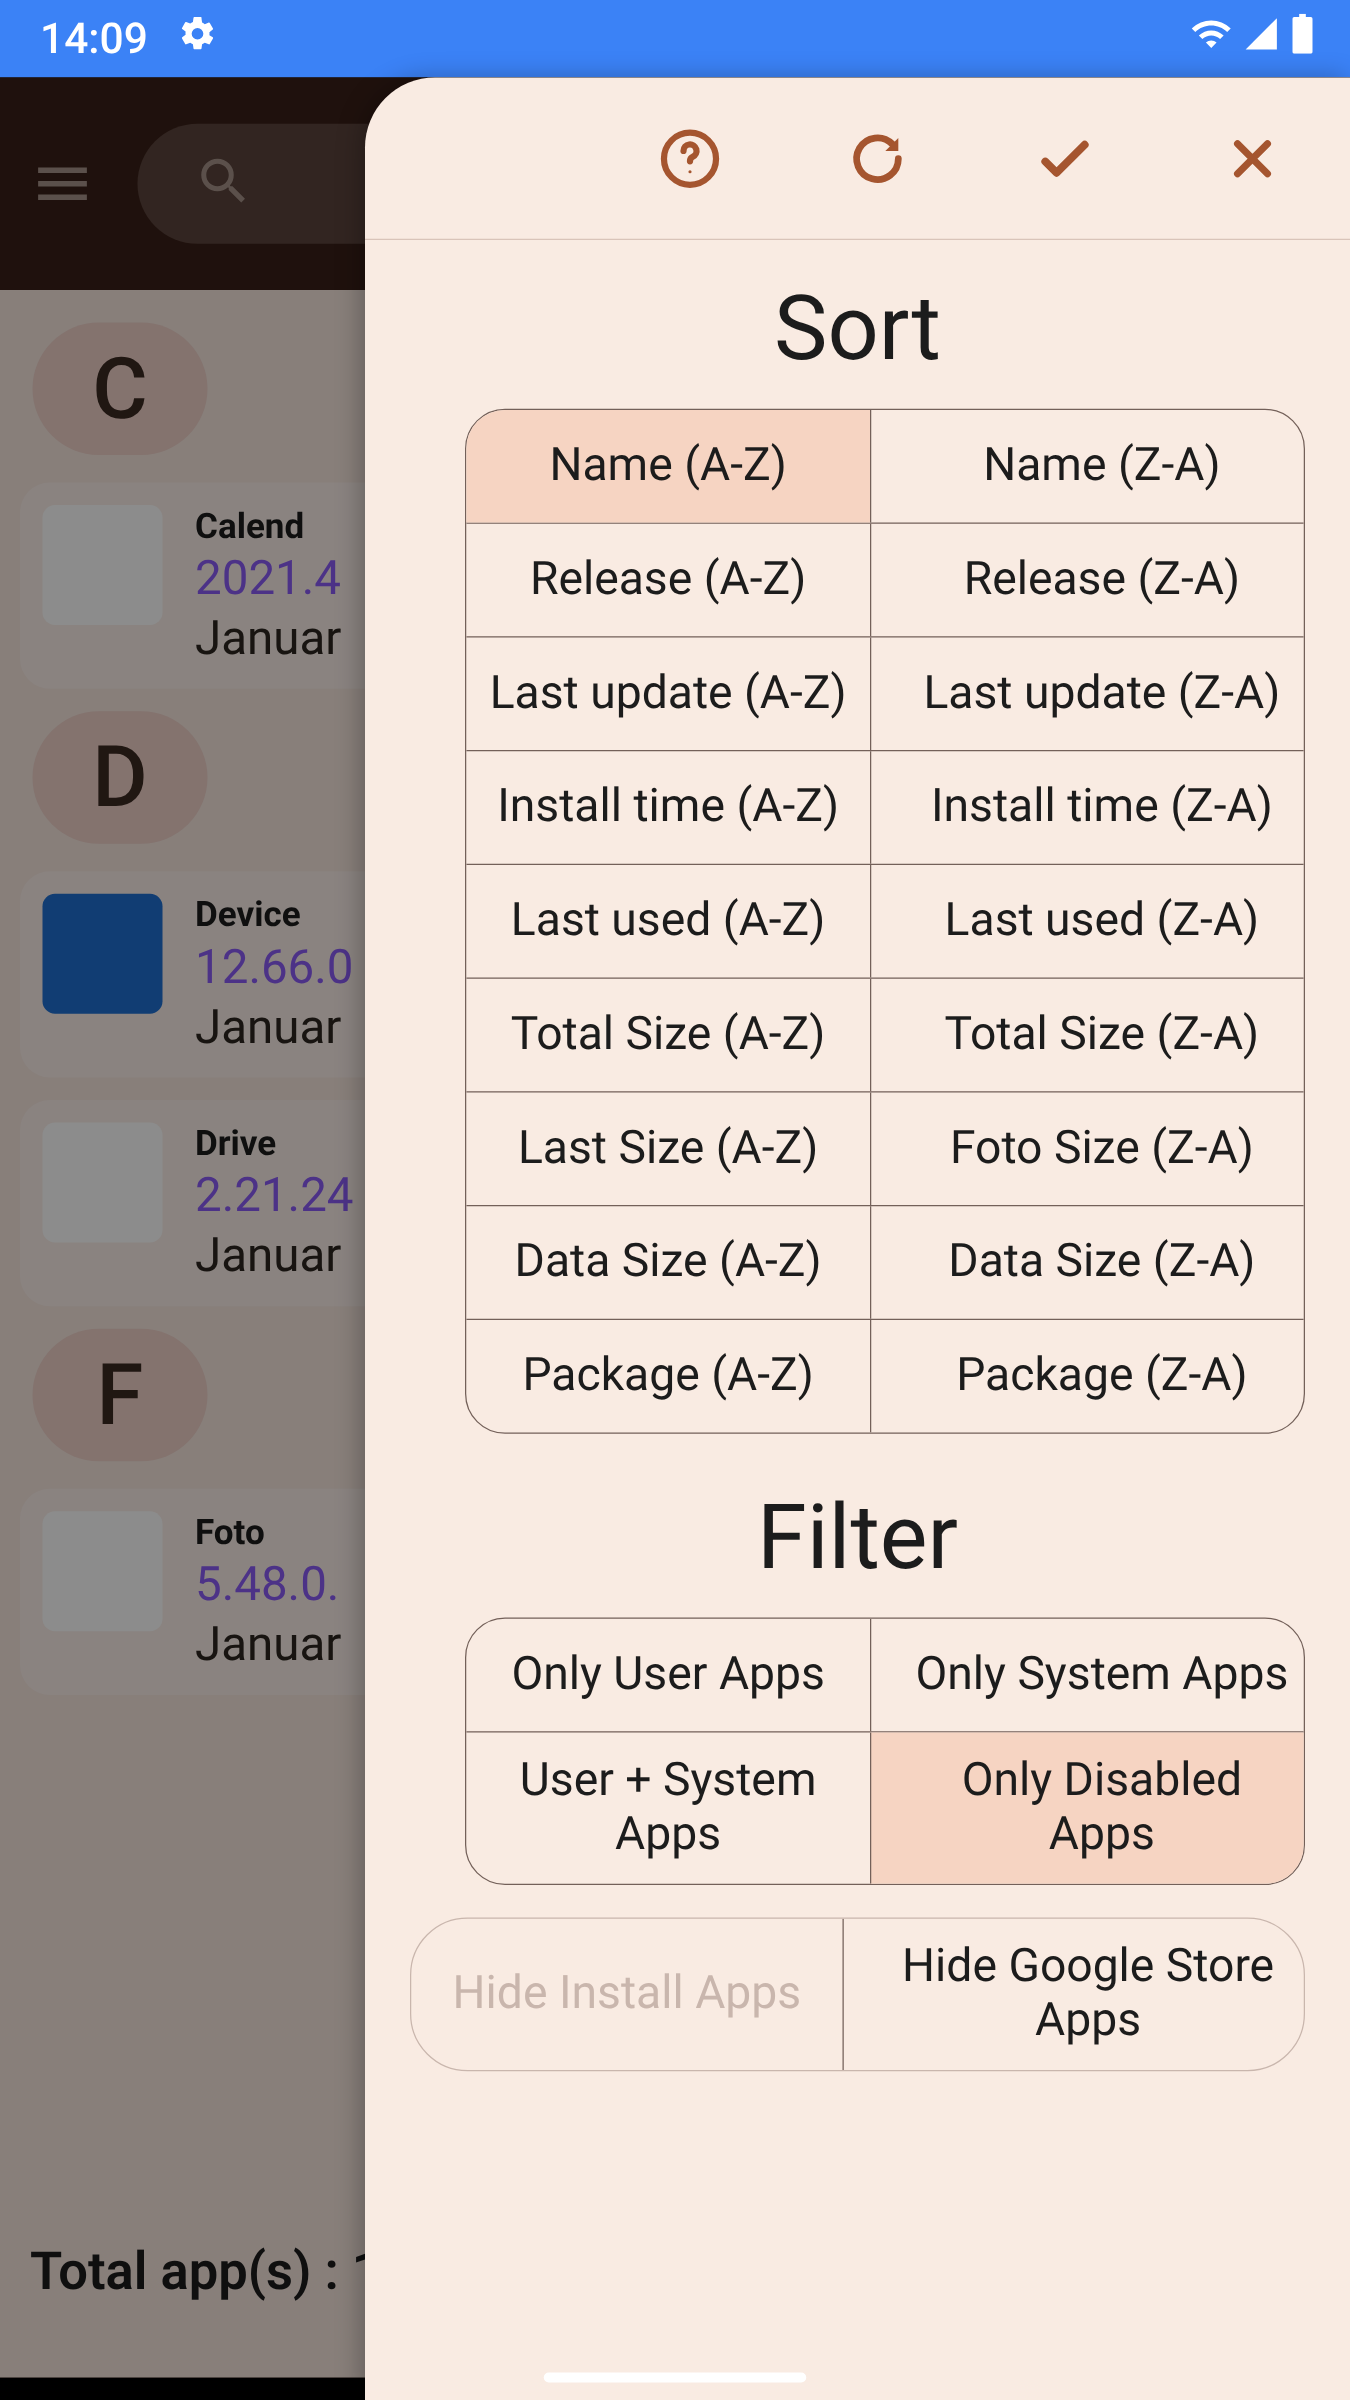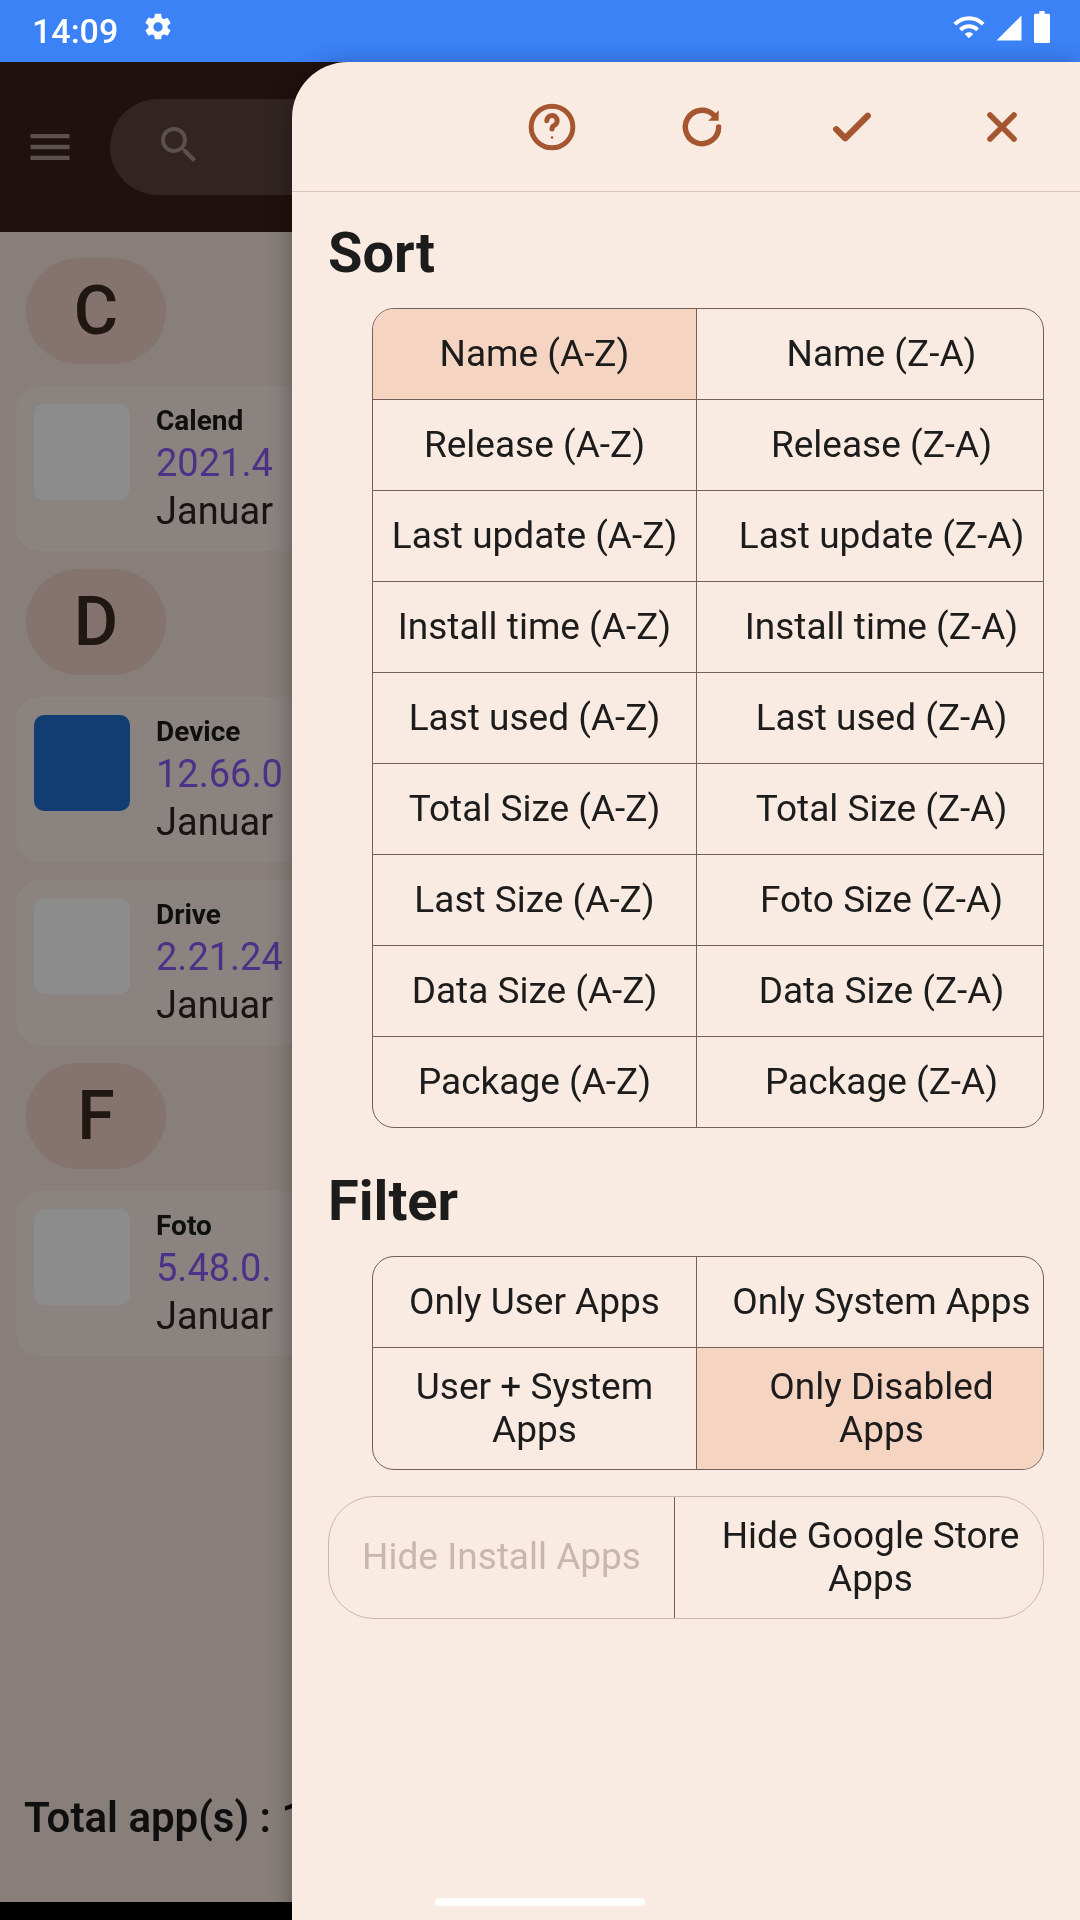--- a/index.html
+++ b/index.html
@@ -143,29 +143,30 @@
 }
 .panel-header svg { stroke: #a5552f; fill: none; }
 
 .panel-body {
   flex: 1;
   padding: 28px 36px 0 36px;
   overflow: hidden;
 }
 
 h2.panel-section-title {
-  font-size: 56px;
-  font-weight: 700;
+  text-align: center;
+  font-size: 72px;
+  font-weight: 400;
   color: #1c1c1c;
   margin-bottom: 22px;
 }
 
 .grid {
   border: 1px solid #736059;
-  border-radius: 22px;
+  border-radius: 32px;
   overflow: hidden;
   margin-bottom: 40px;
   margin-left: 44px;
 }
 .grid-row {
   display: flex;
   border-top: 1px solid #736059;
 }
 .grid-row:first-child { border-top: none; }
 .cell {

